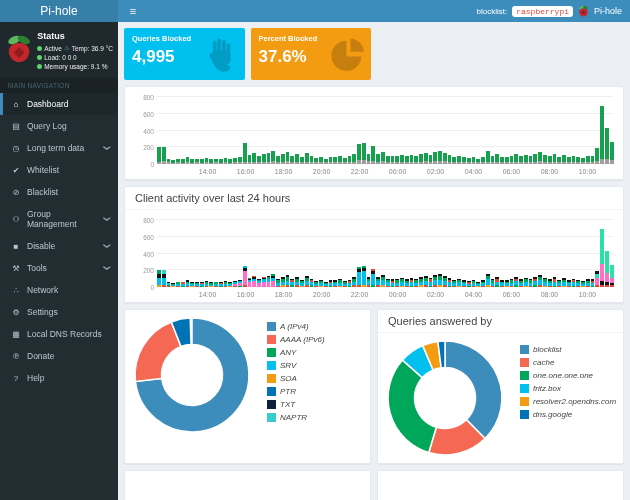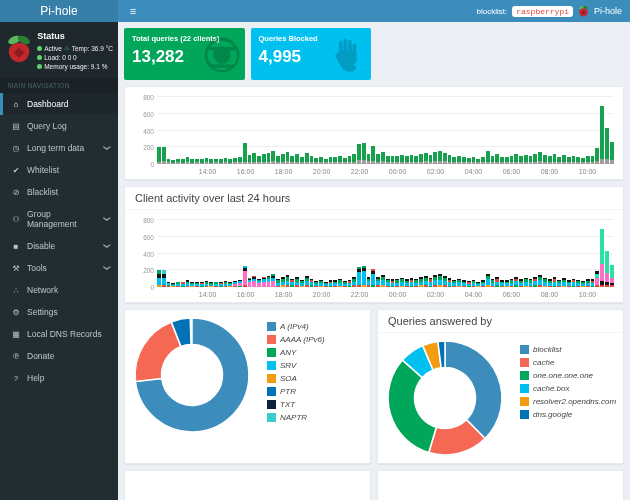--- a/index.html
+++ b/index.html
@@ -171,38 +171,38 @@
       <li>
         <span class="mi">?</span>
         <span>Help</span>
       </li>
     </ul>
 </div>
 
 <div class="content">
 
   <div class="cards">
-    <div class="card" style="background:#00a65a">
-      <div class="ct">Total queries (22 clients)</div>
-      <div class="cv">13,282</div>
-      <svg viewBox="0 0 24 24">
-        <path d="M12 1a11 11 0 100 22 11 11 0 000-22zm0 2a9 9 0 017.5 4H4.5A9 9 0 0112 3zm-8.7 6h17.4a9 9 0 01-1.2 9H5.5a9 9 0 01-2.2-9zM7 20h10a9 9 0 01-10 0z"></path>
-        <circle cx="12" cy="12" r="5.5"></circle>
-      </svg>
-    </div>
     <div class="card" style="background:#00c0ef">
       <div class="ct">Queries Blocked</div>
       <div class="cv">4,995</div>
       <svg viewBox="0 0 24 24">
         <rect x="6.2" y="3" width="2.4" height="10" rx="1.2"></rect>
         <rect x="9.1" y="1.5" width="2.4" height="11" rx="1.2"></rect>
         <rect x="12" y="2.5" width="2.4" height="10.5" rx="1.2"></rect>
         <rect x="14.9" y="4.5" width="2.4" height="9" rx="1.2"></rect>
         <path d="M6.2 10l-2.4 2.2 4 7.3c1.3 2 3 3 5.6 3 3.5 0 3.9-3 3.9-3l-11.1-9.5z"></path>
         <rect x="5.5" y="9" width="12" height="9" rx="3"></rect>
+      </svg>
+    </div>
+    <div class="card" style="background:#f39c12">
+      <div class="ct">Percent Blocked</div>
+      <div class="cv">37.6%</div>
+      <svg viewBox="0 0 24 24">
+        <path d="M11 3A9.5 9.5 0 1020.5 13H11V3z"></path>
+        <path d="M13.5 1.5V10h8.5A9 9 0 0013.5 1.5z"></path>
       </svg>
     </div>
   </div>
 
   <div class="box">
     <div class="box-body">
       <div class="chartwrap" id="chart-total">
         <div class="plot">
             <div class="grid grid0" style="bottom: 0%;"></div>
             <div class="ylab" style="bottom: 0%;">0</div>
@@ -1288,21 +1288,21 @@
             <li>
               <span class="sq" style="background: rgb(245, 105, 84);"></span>
               <span>cache</span>
             </li>
             <li>
               <span class="sq" style="background: rgb(0, 166, 90);"></span>
               <span>one.one.one.one</span>
             </li>
             <li>
               <span class="sq" style="background: rgb(0, 192, 239);"></span>
-              <span>cache.box</span>
+              <span>fritz.box</span>
             </li>
             <li>
               <span class="sq" style="background: rgb(243, 156, 18);"></span>
               <span>resolver2.opendns.com</span>
             </li>
             <li>
               <span class="sq" style="background: rgb(0, 115, 183);"></span>
               <span>dns.google</span>
             </li>
           </ul>

